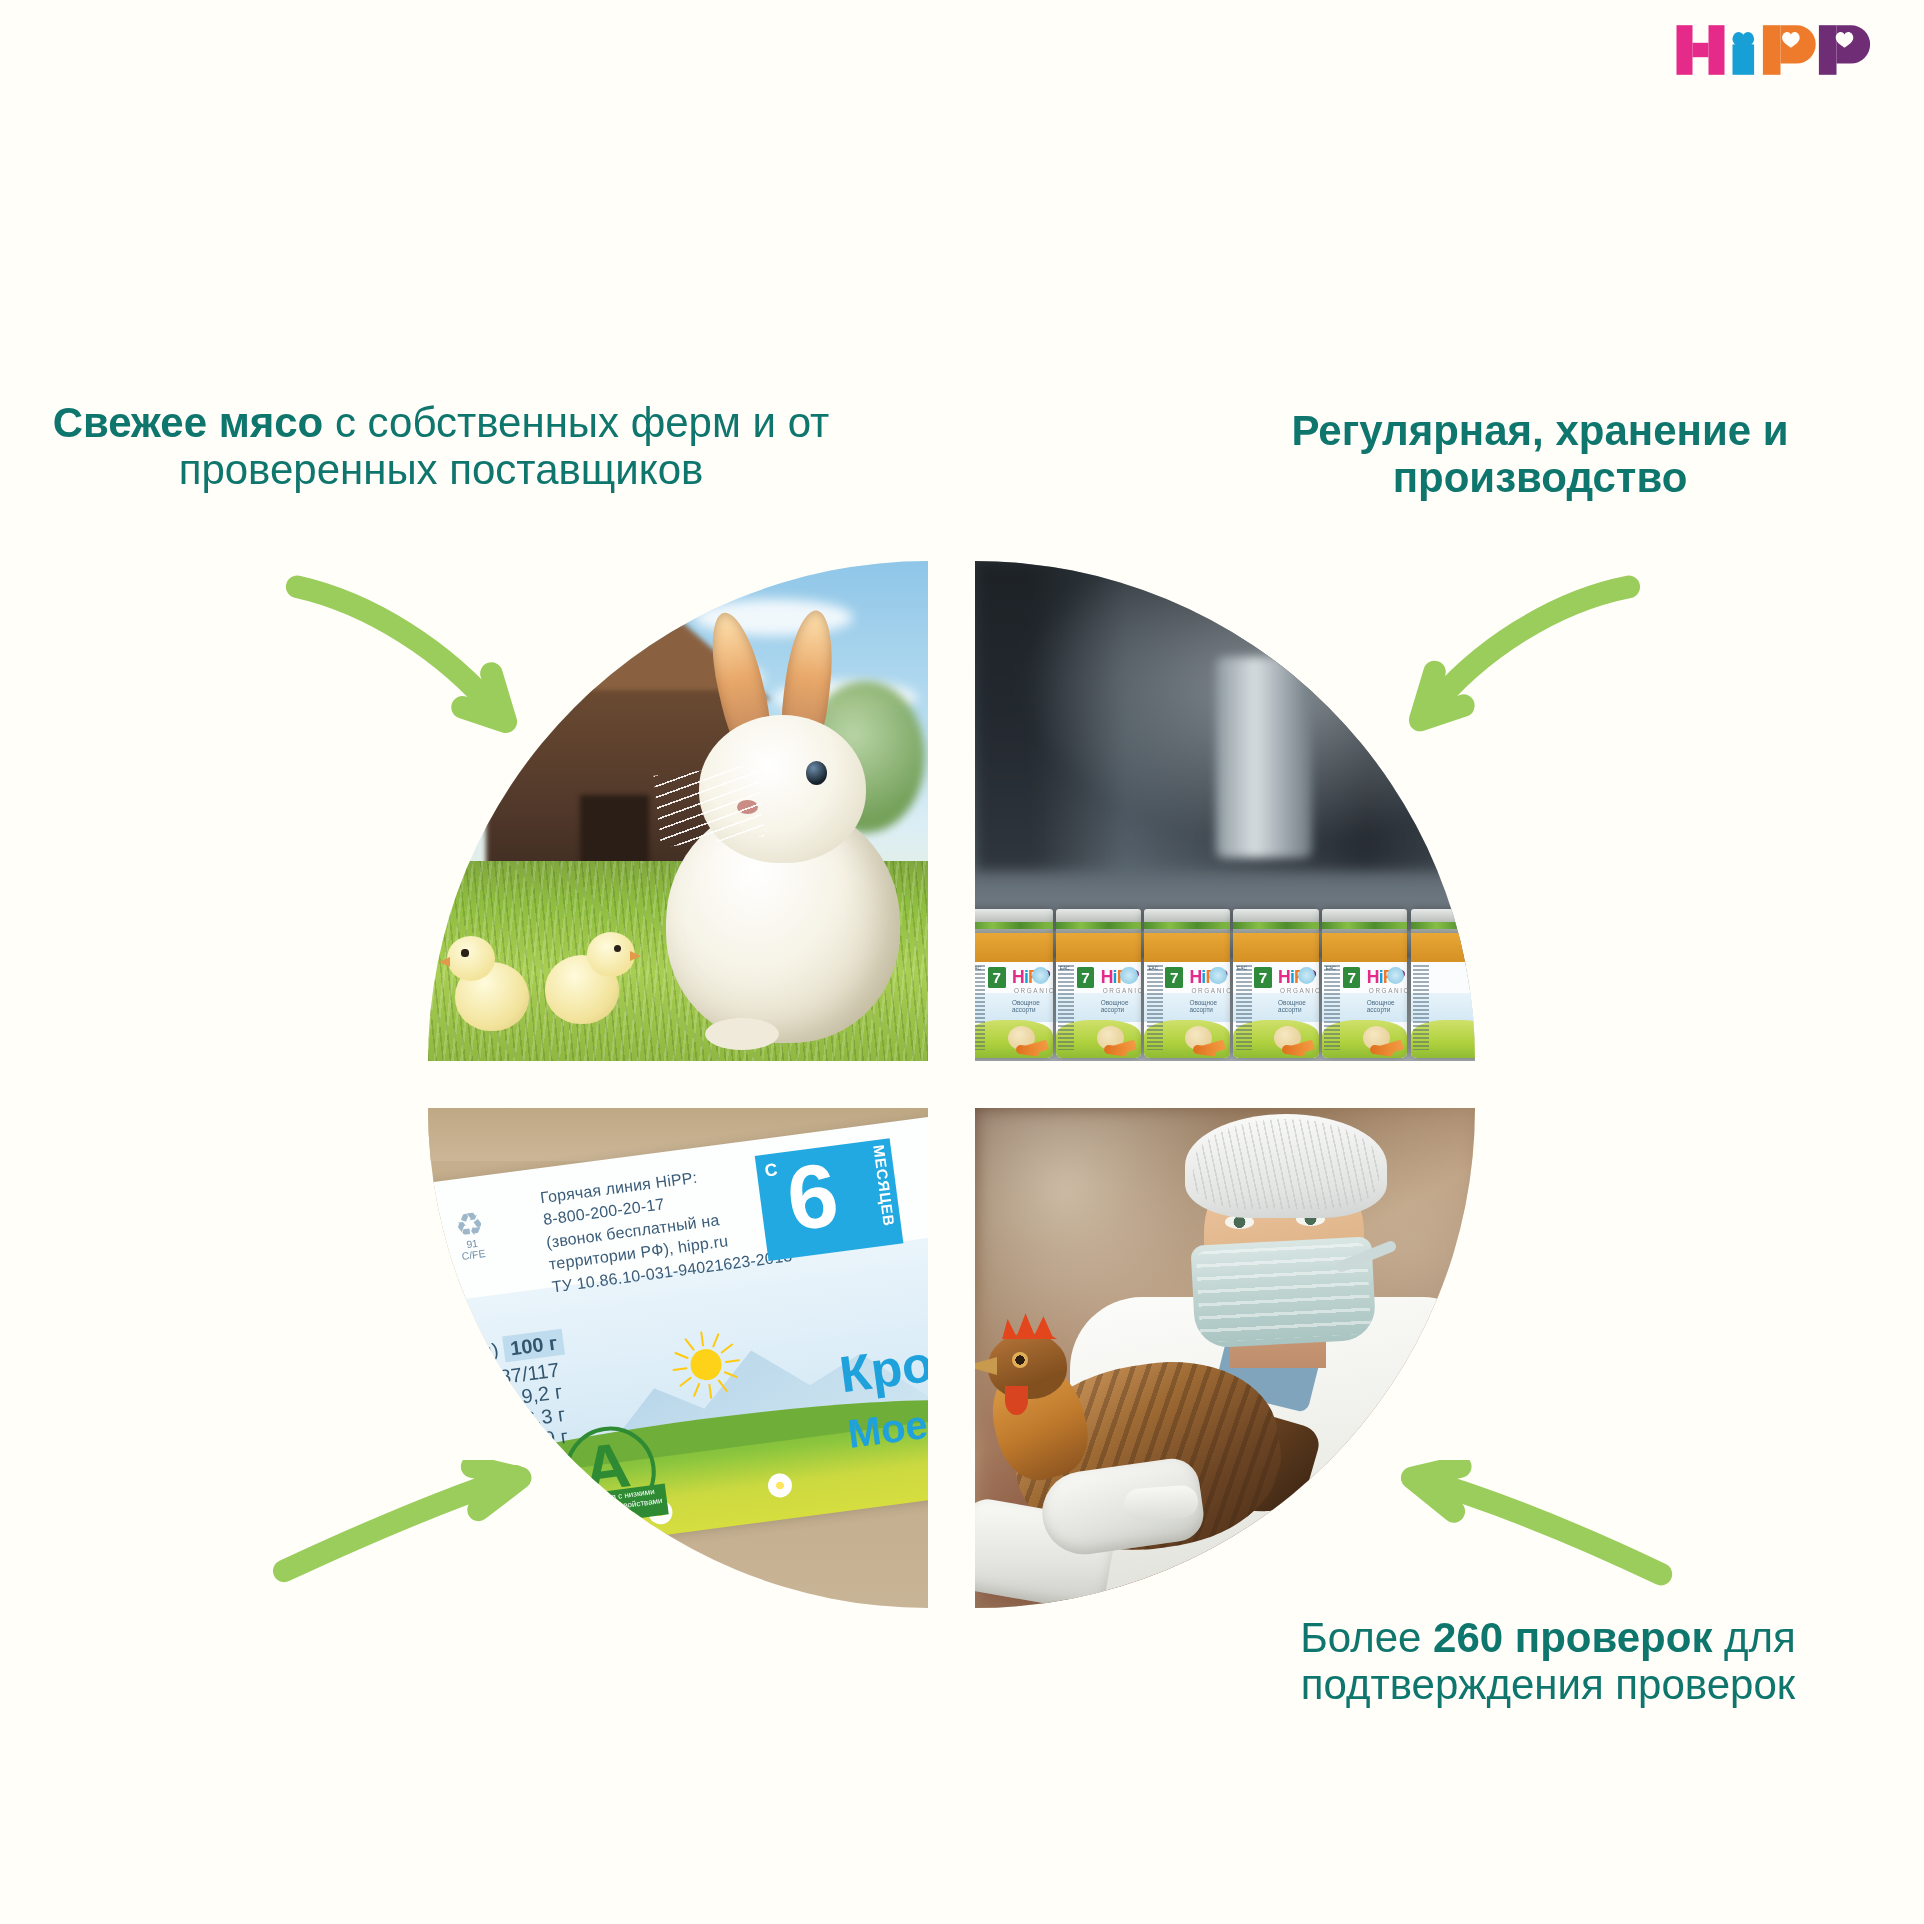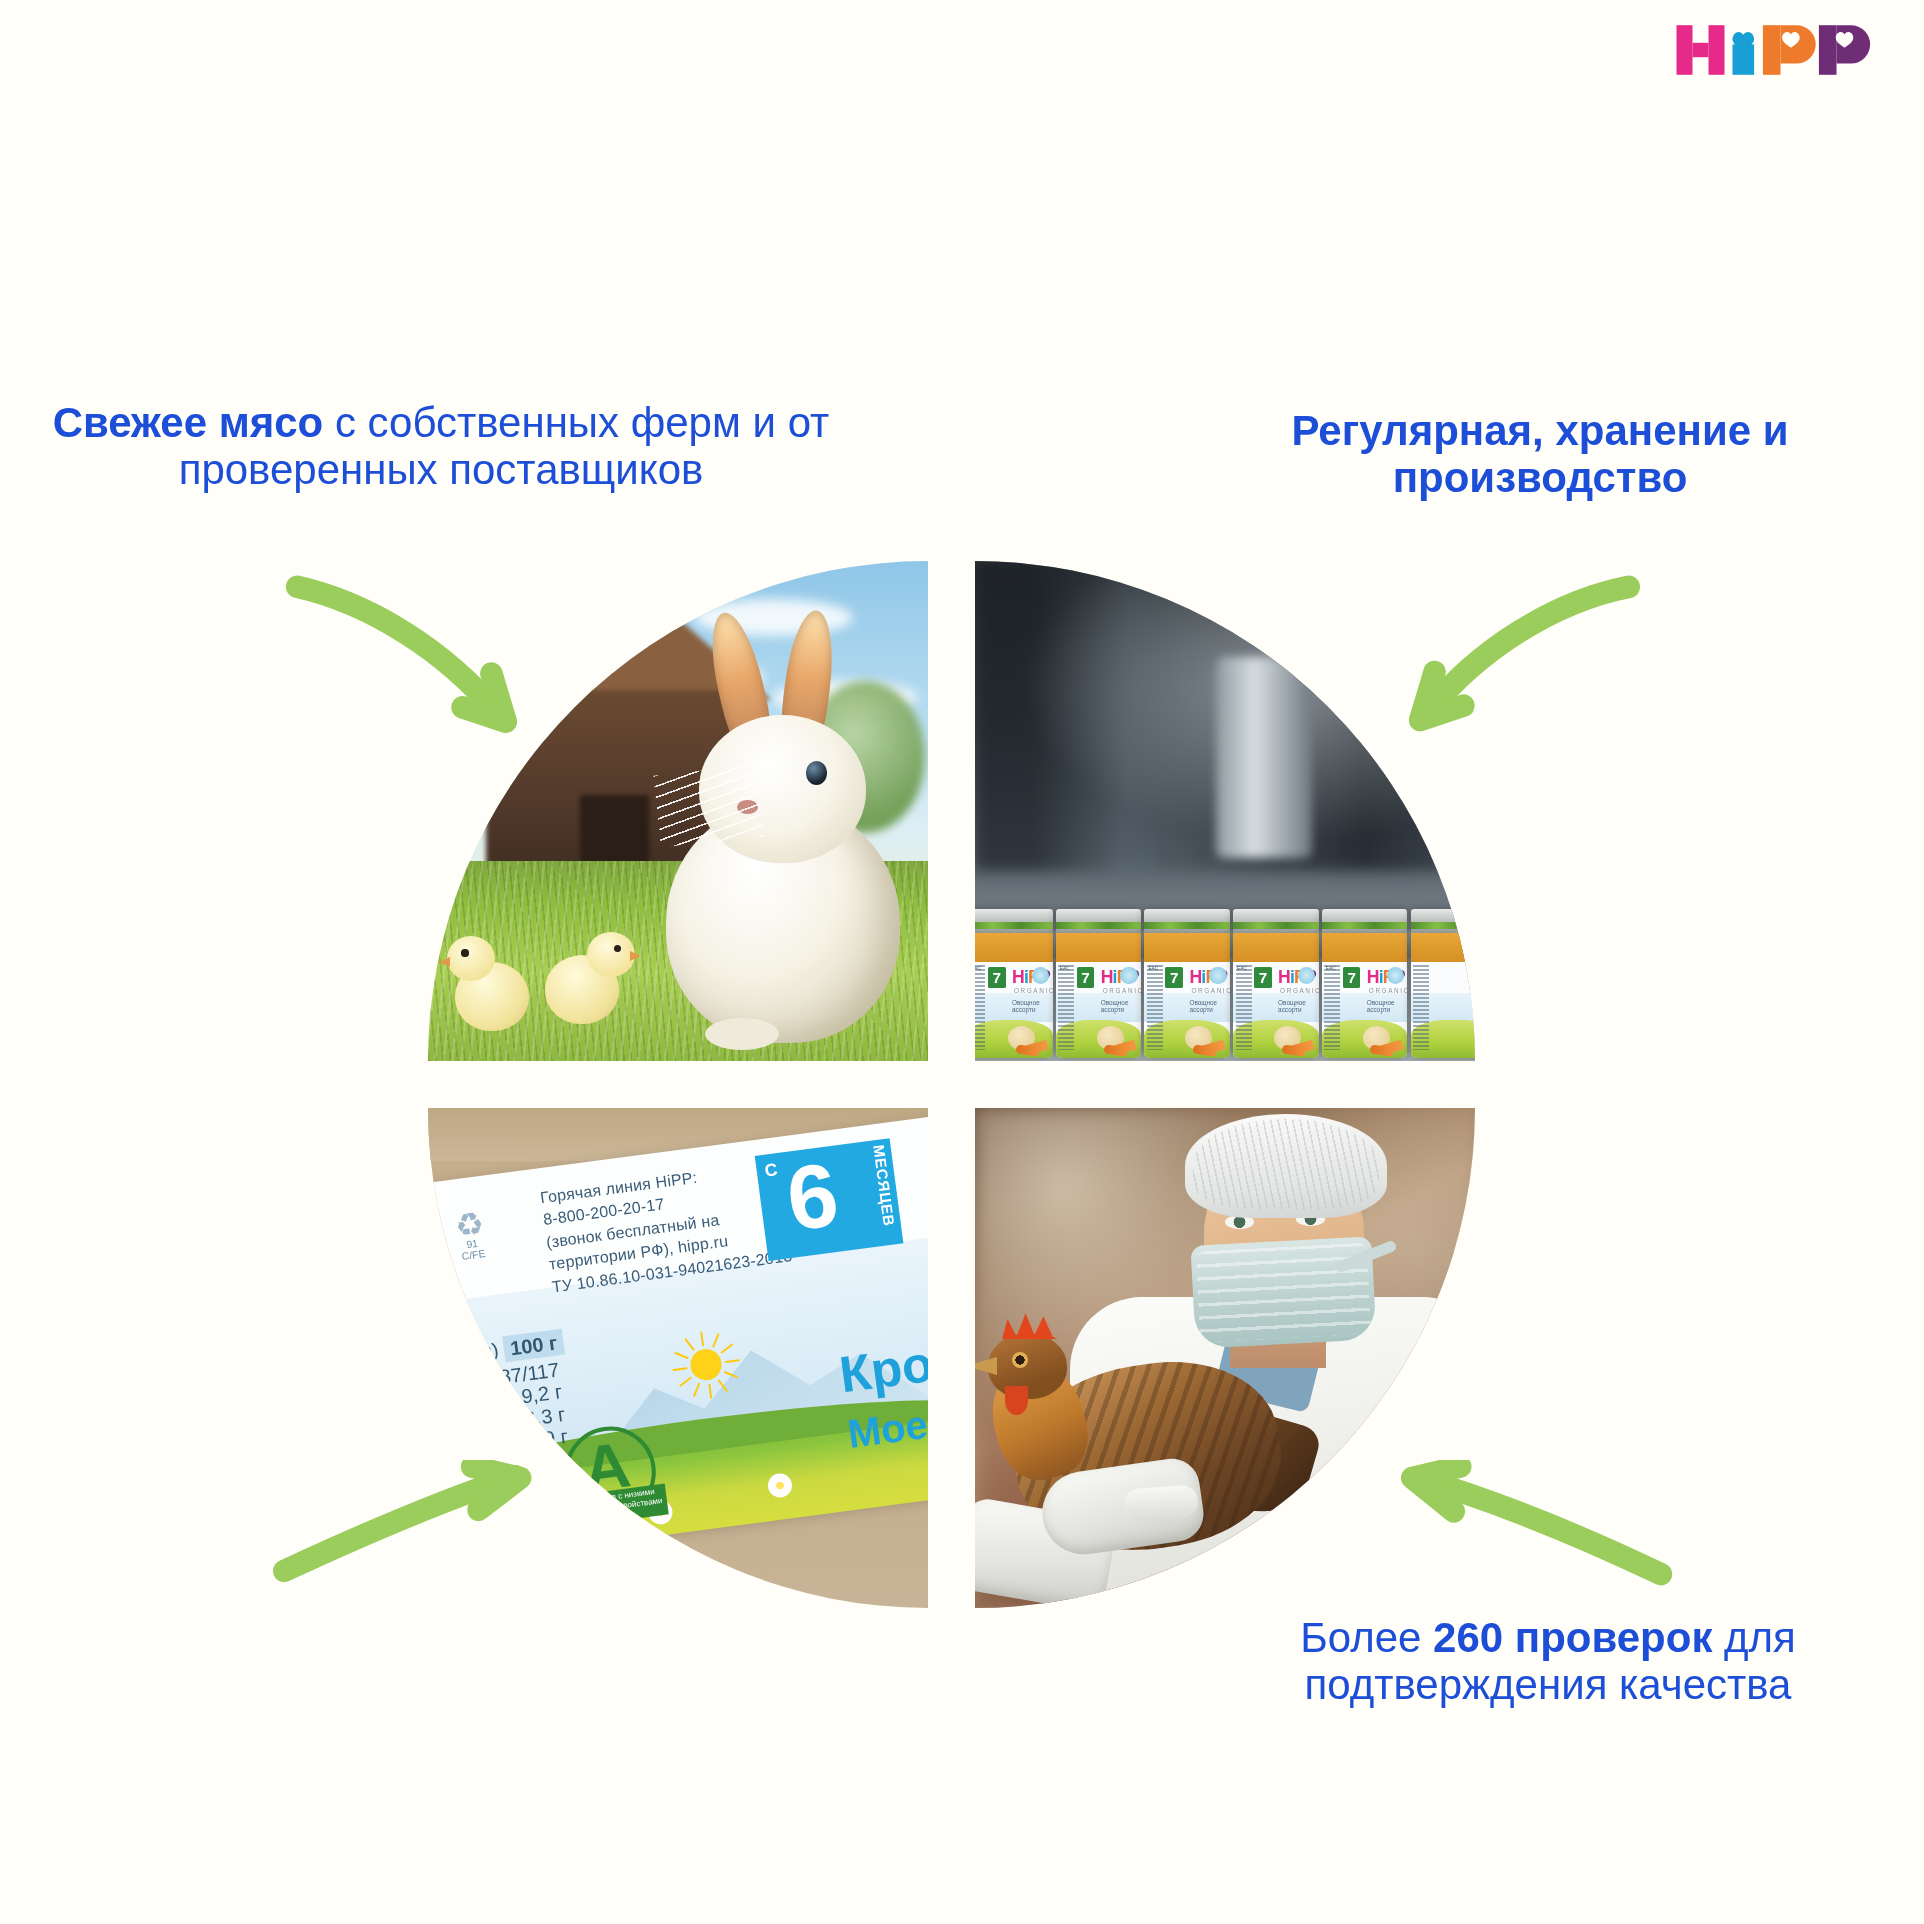--- a/index.html
+++ b/index.html
@@ -21,21 +21,21 @@
   .title{
     position:absolute;left:0;top:127px;width:1925px;
     text-align:center;
     font-size:87px;line-height:1.05;
     font-weight:700;letter-spacing:-0.8px;
     color:#1E7A1E;
     white-space:nowrap;
   }
 
   
-  .cap{position:absolute;color:#1d4ed8;font-size:42px;line-height:1.12;}
+  .cap{position:absolute;color:#0f766e;font-size:42px;line-height:1.12;}
   .cap b{font-weight:700;}
   .cap .reg{font-weight:400;}
 
   #cap-tl{left:16px;top:399px;width:850px;text-align:center;}
   #cap-tr{left:1179px;top:407px;width:722px;text-align:center;font-weight:700;}
   #cap-bl{left:48px;top:1612px;width:545px;text-align:center;font-weight:700;}
   #cap-br{left:1187px;top:1614px;width:722px;text-align:center;}
 
   
   .wheel{position:absolute;left:428px;top:561px;width:1048px;height:1048px;}
@@ -294,21 +294,21 @@
 
 
   <div class="cap" id="cap-tl">
     <b>Свежее мясо</b><span class="reg"> с собственных ферм и от проверенных поставщиков</span>
   </div>
 
   <div class="cap" id="cap-tr">Регулярная, хранение и производство</div>
 
 
   <div class="cap" id="cap-br">
-    <span class="reg">Более </span><b>260 проверок</b><span class="reg"> для подтверждения качества</span>
+    <span class="reg">Более </span><b>260 проверок</b><span class="reg"> для подтверждения проверок</span>
   </div>
 
   <div class="wheel">
 
     <div class="quad q-tl">
       <div class="q-inner">
         <div class="sky"></div>
         <div class="sunglow"></div>
         <div class="cloud c1"></div>
         <div class="cloud c2"></div>

